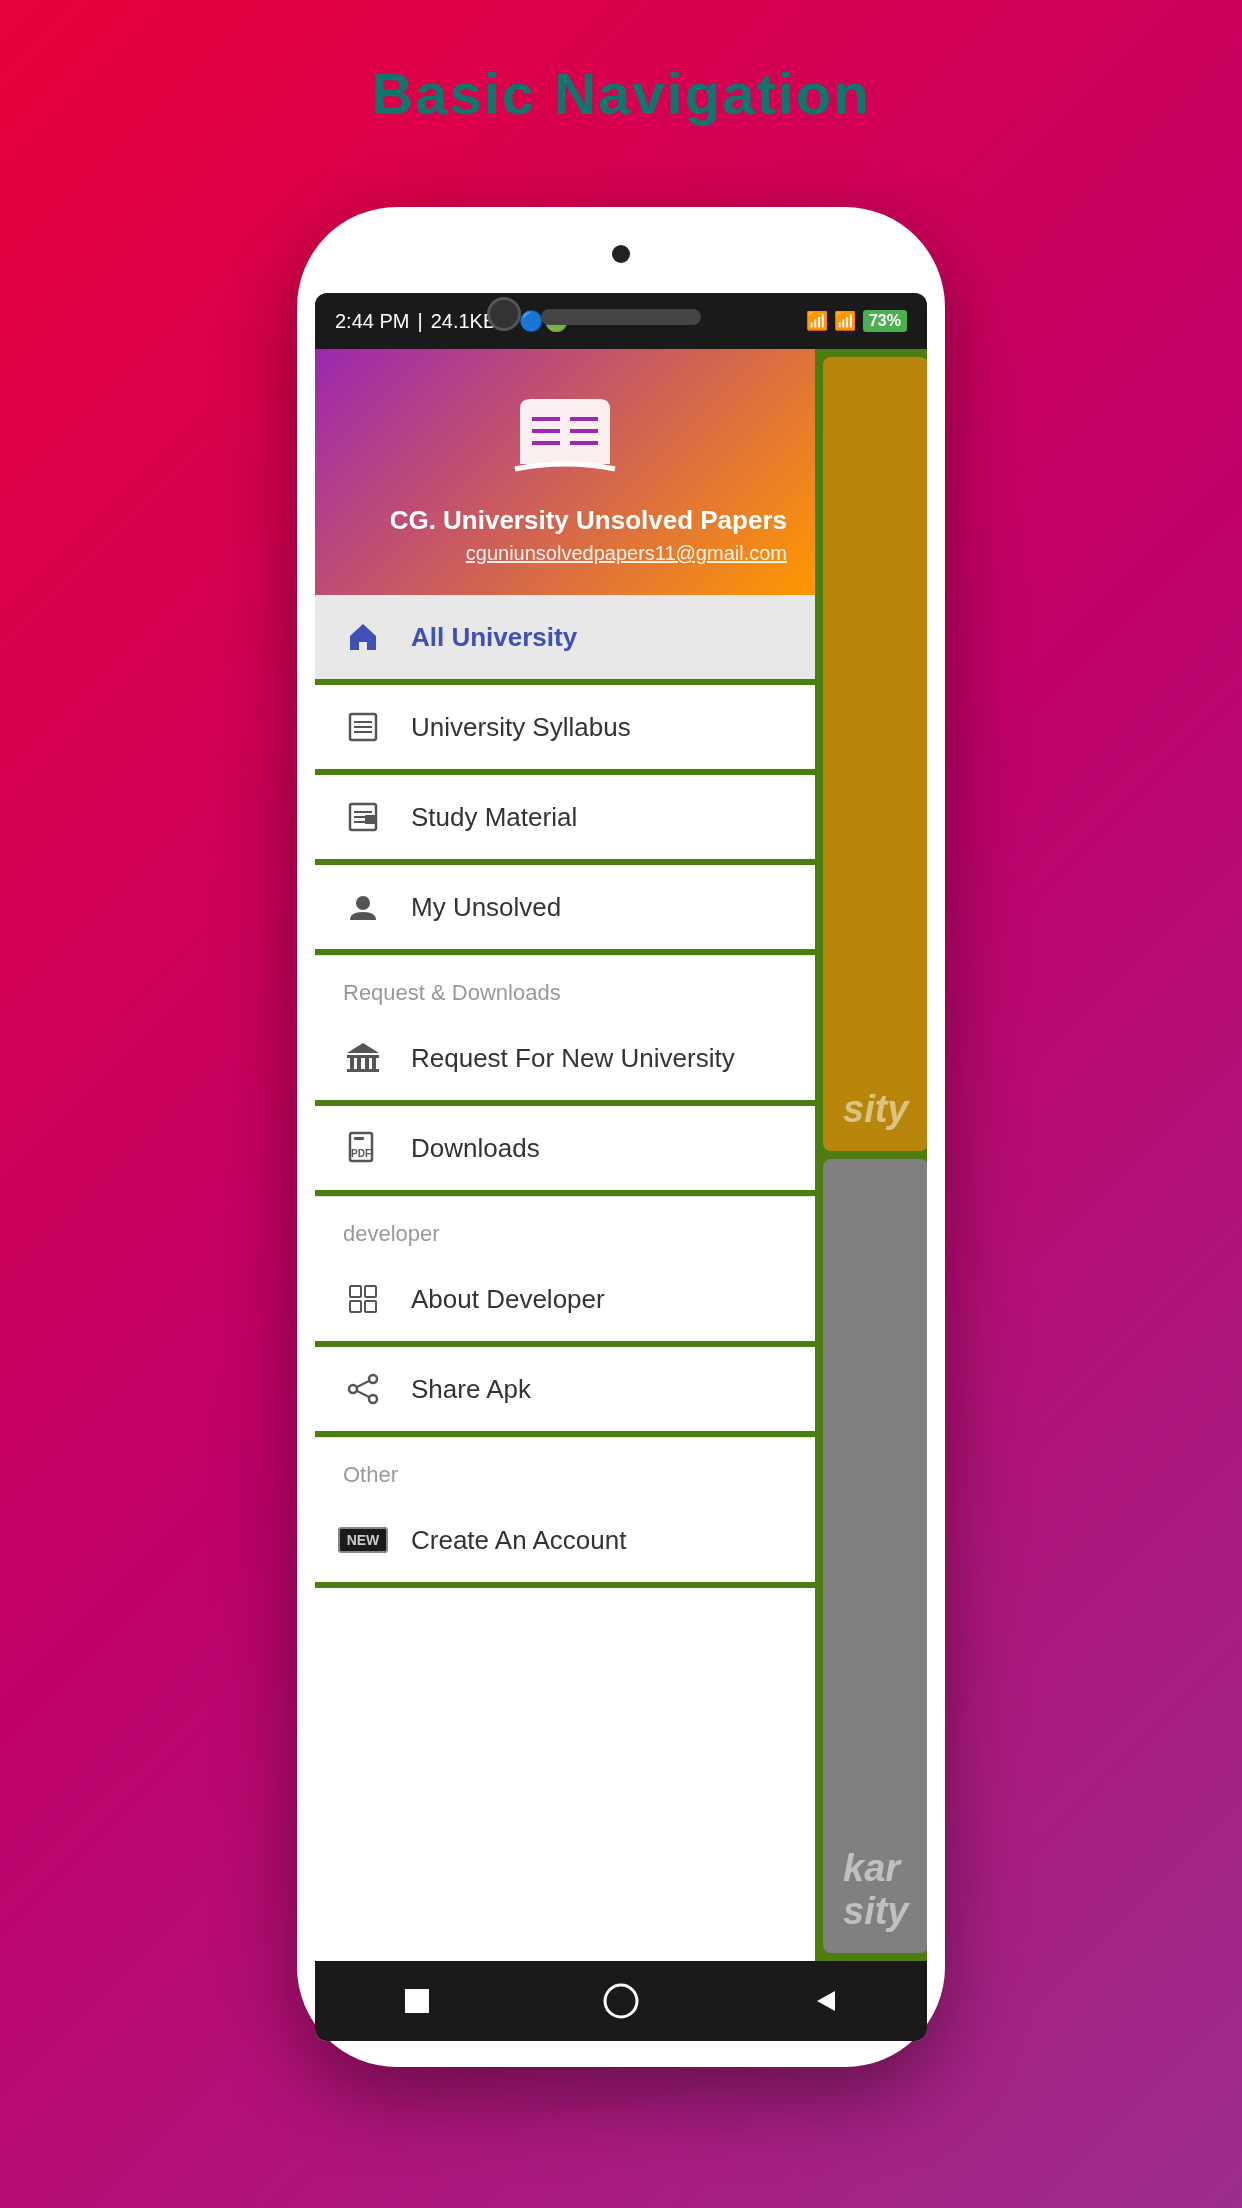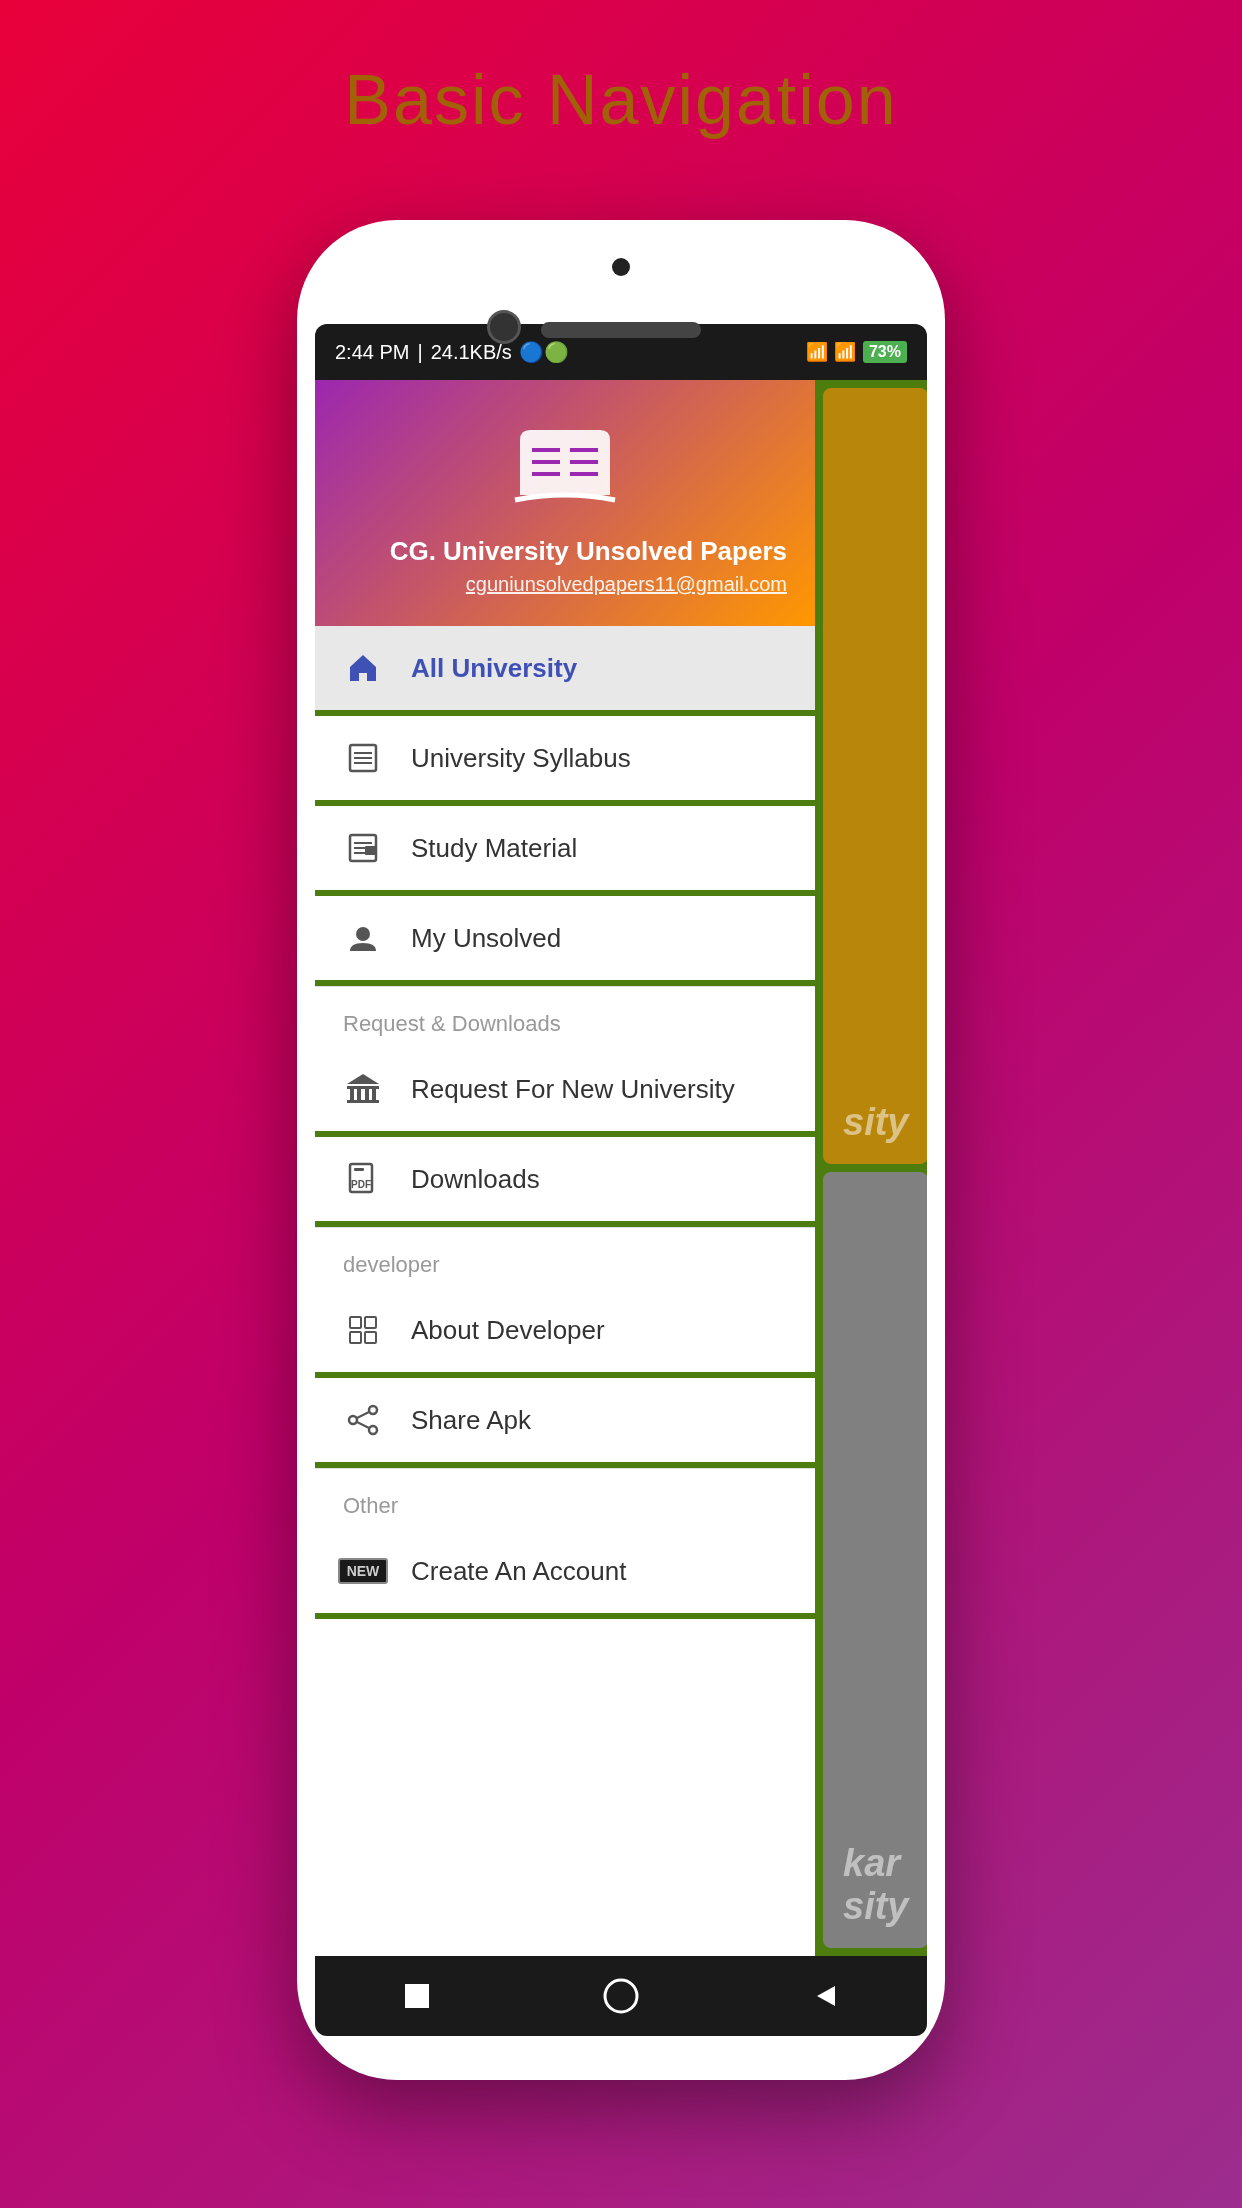--- a/index.html
+++ b/index.html
@@ -9,41 +9,41 @@
       height: 2208px;
       background: linear-gradient(135deg, #e8003a 0%, #c0006a 50%, #9b2d8e 100%);
       display: flex;
       flex-direction: column;
       align-items: center;
       font-family: 'Arial', sans-serif;
       overflow: hidden;
     }
 
     .page-title {
-      color: #a16207;
-      font-size: 70px;
-      font-weight: 400;
+      color: #0f766e;
+      font-size: 58px;
+      font-weight: 700;
       margin-top: 60px;
       margin-bottom: 80px;
       text-align: center;
       letter-spacing: 2px;
     }
 
     
     .phone-shell {
       width: 648px;
       height: 1860px;
       background: white;
       border-radius: 100px;
       box-shadow: 0 30px 80px rgba(0,0,0,0.4);
       position: relative;
       display: flex;
       flex-direction: column;
       align-items: center;
-      padding: 44px 18px;
+      padding: 26px 18px;
     }
 
     
     .phone-top-dot {
       width: 18px;
       height: 18px;
       background: #222;
       border-radius: 50%;
       position: absolute;
       top: 38px;

